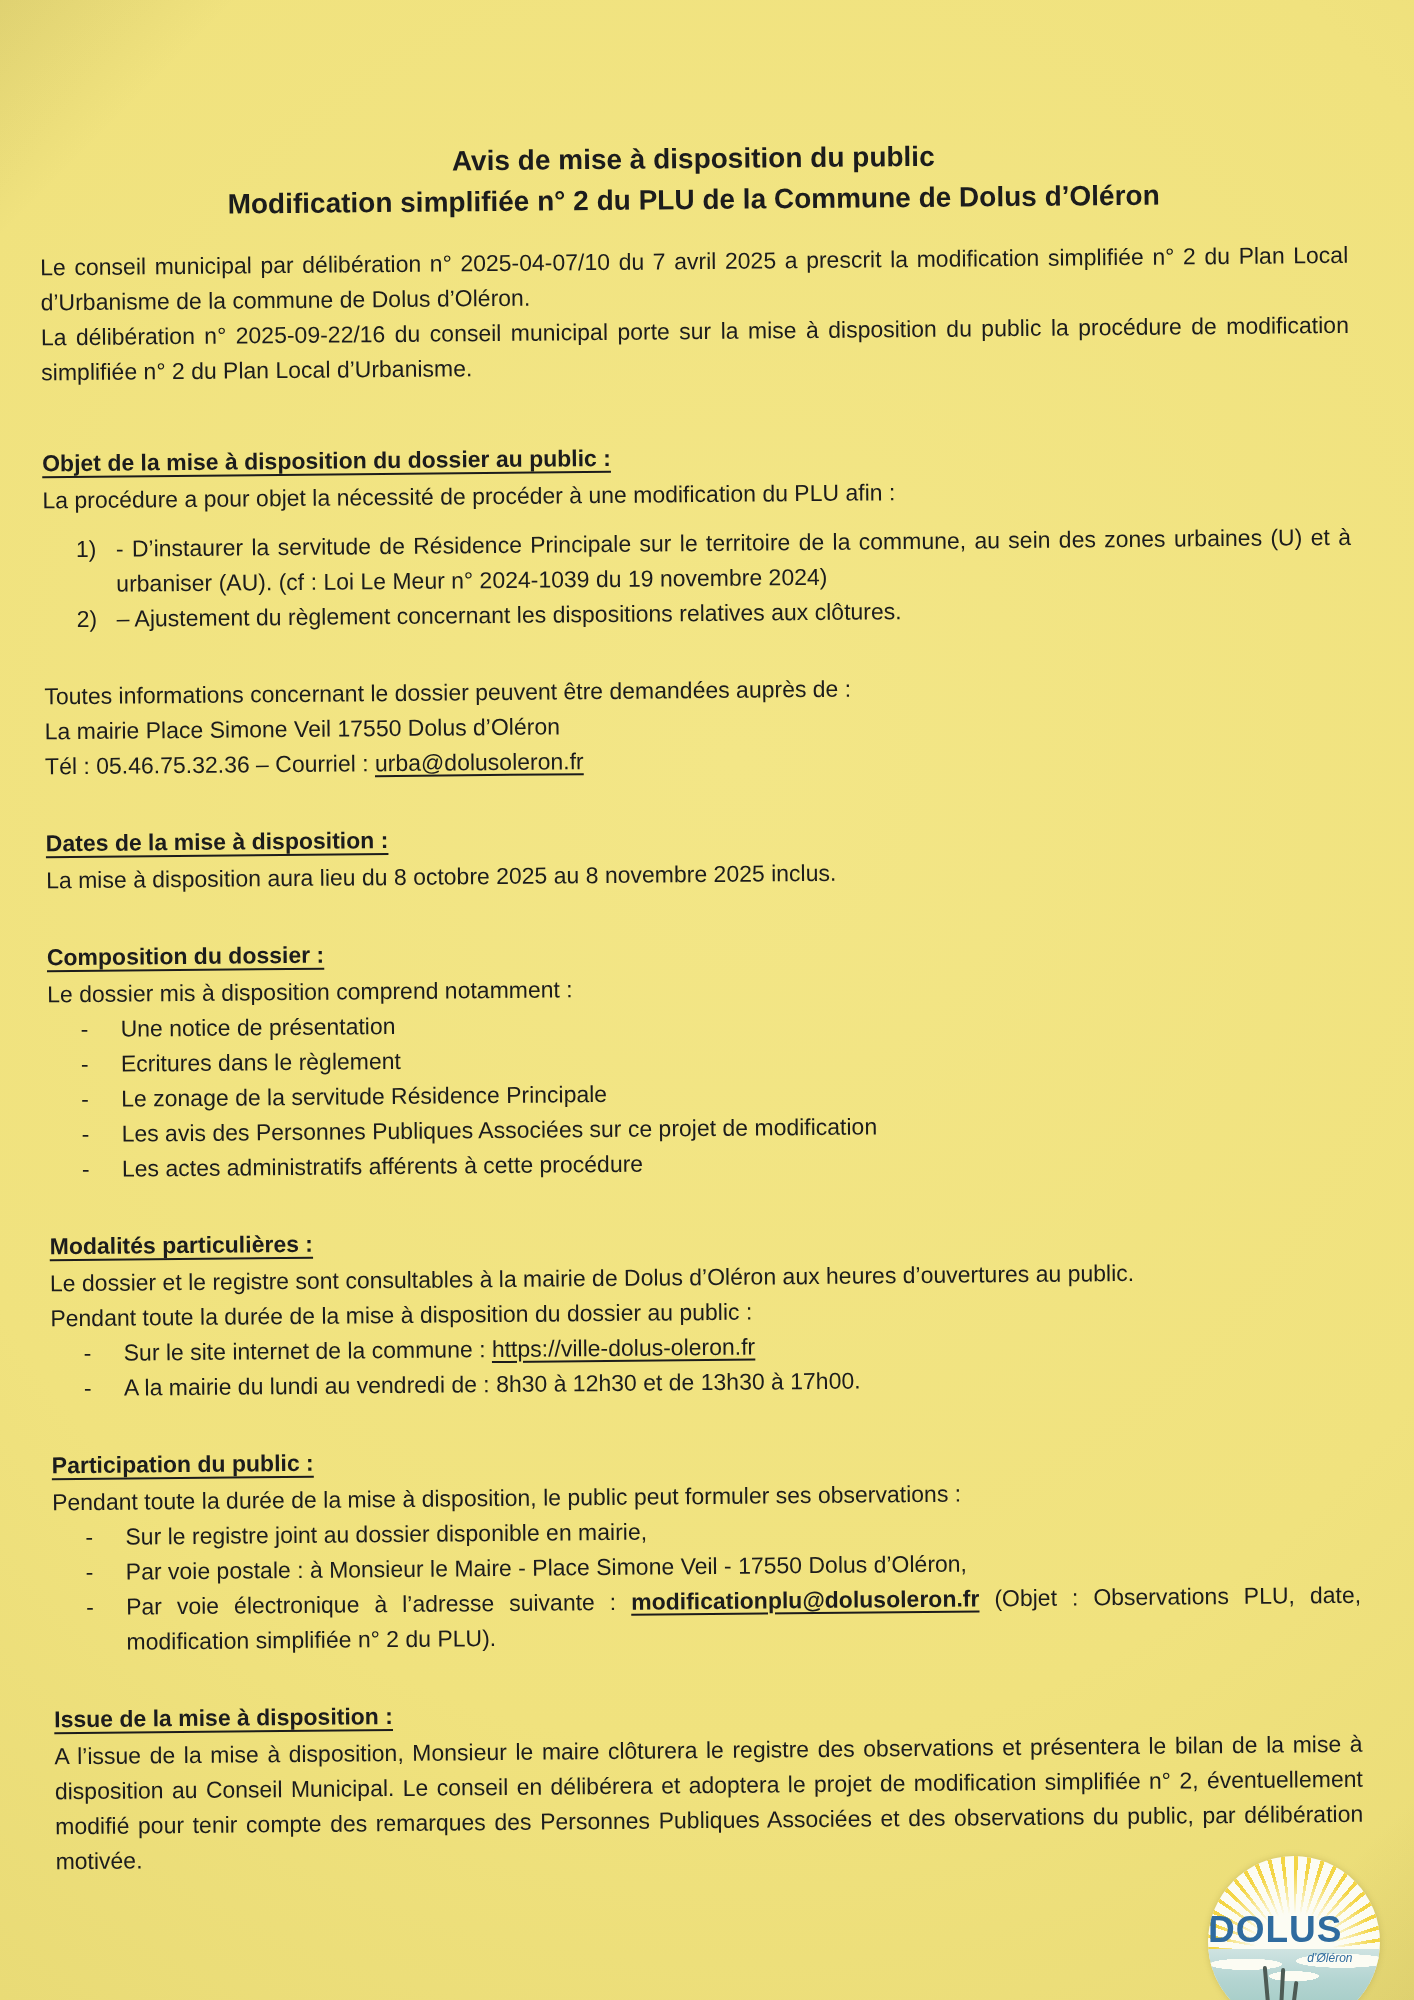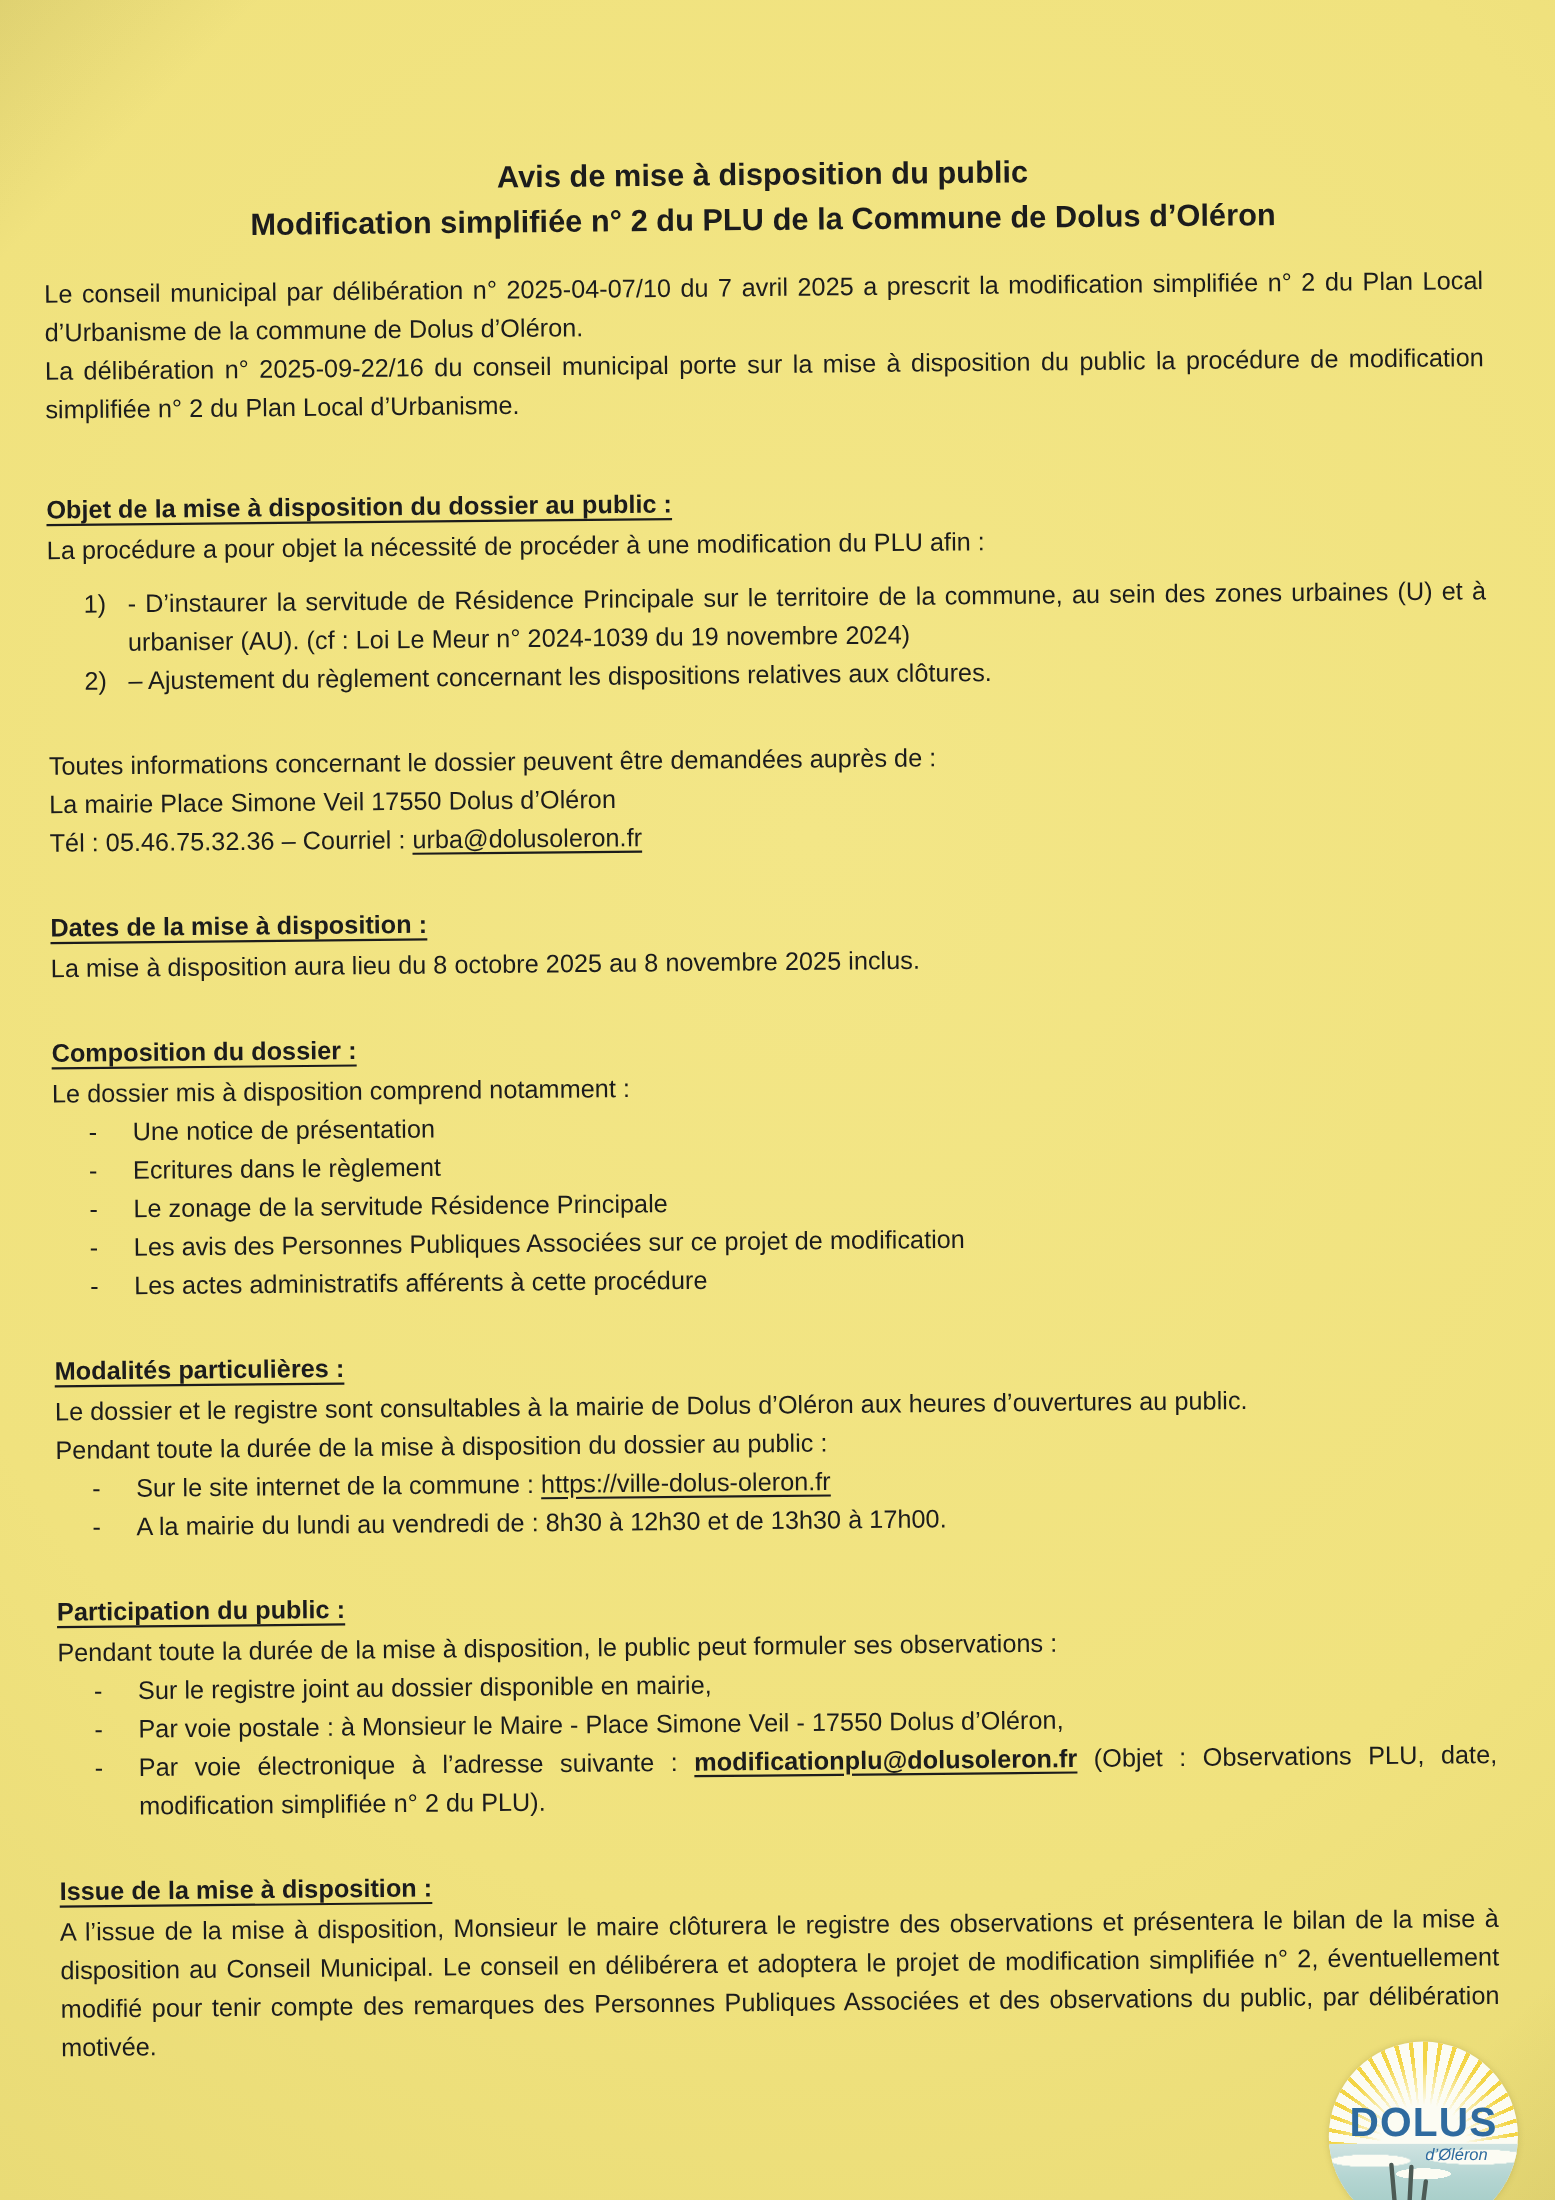--- a/index.html
+++ b/index.html
@@ -60,26 +60,26 @@
     background:
       radial-gradient(ellipse 58px 9px at 22% 45%, #fcfcf3 62%, rgba(252,252,243,0) 63%),
       radial-gradient(ellipse 74px 11px at 78% 35%, #fcfcf3 62%, rgba(252,252,243,0) 63%),
       radial-gradient(ellipse 40px 8px at 50% 80%, #fcfcf3 62%, rgba(252,252,243,0) 63%);
   }
   .pole{position:absolute;width:4px;background:#4d5b55;border-radius:2px;}
   .pole1{left:33%;bottom:6%;height:52px;transform:rotate(-5deg);}
   .pole2{left:42%;bottom:8%;height:46px;transform:rotate(3deg);}
   .pole3{left:49%;bottom:4%;height:40px;transform:rotate(7deg);}
   .lname{
-    position:absolute;top:31%;left:0;width:100%;text-align:center;
+    position:absolute;top:31%;left:0;width:100%;text-align:left;
     font-weight:bold;font-size:37px;letter-spacing:1px;color:#2f6b9f;
   }
   .lsub{
     position:absolute;top:55%;right:16%;
-    font-size:15px;font-style:italic;color:#2f6b9f;
+    font-size:12px;font-style:italic;color:#2f6b9f;
   }
 </style>
 </head>
 <body>
 
 <div class="doc">
 
   <h1 class="title">
     <span class="tline">Avis de mise à disposition du public</span>
     <span class="tline">Modification simplifiée n° 2 du PLU de la Commune de Dolus d’Oléron</span>

